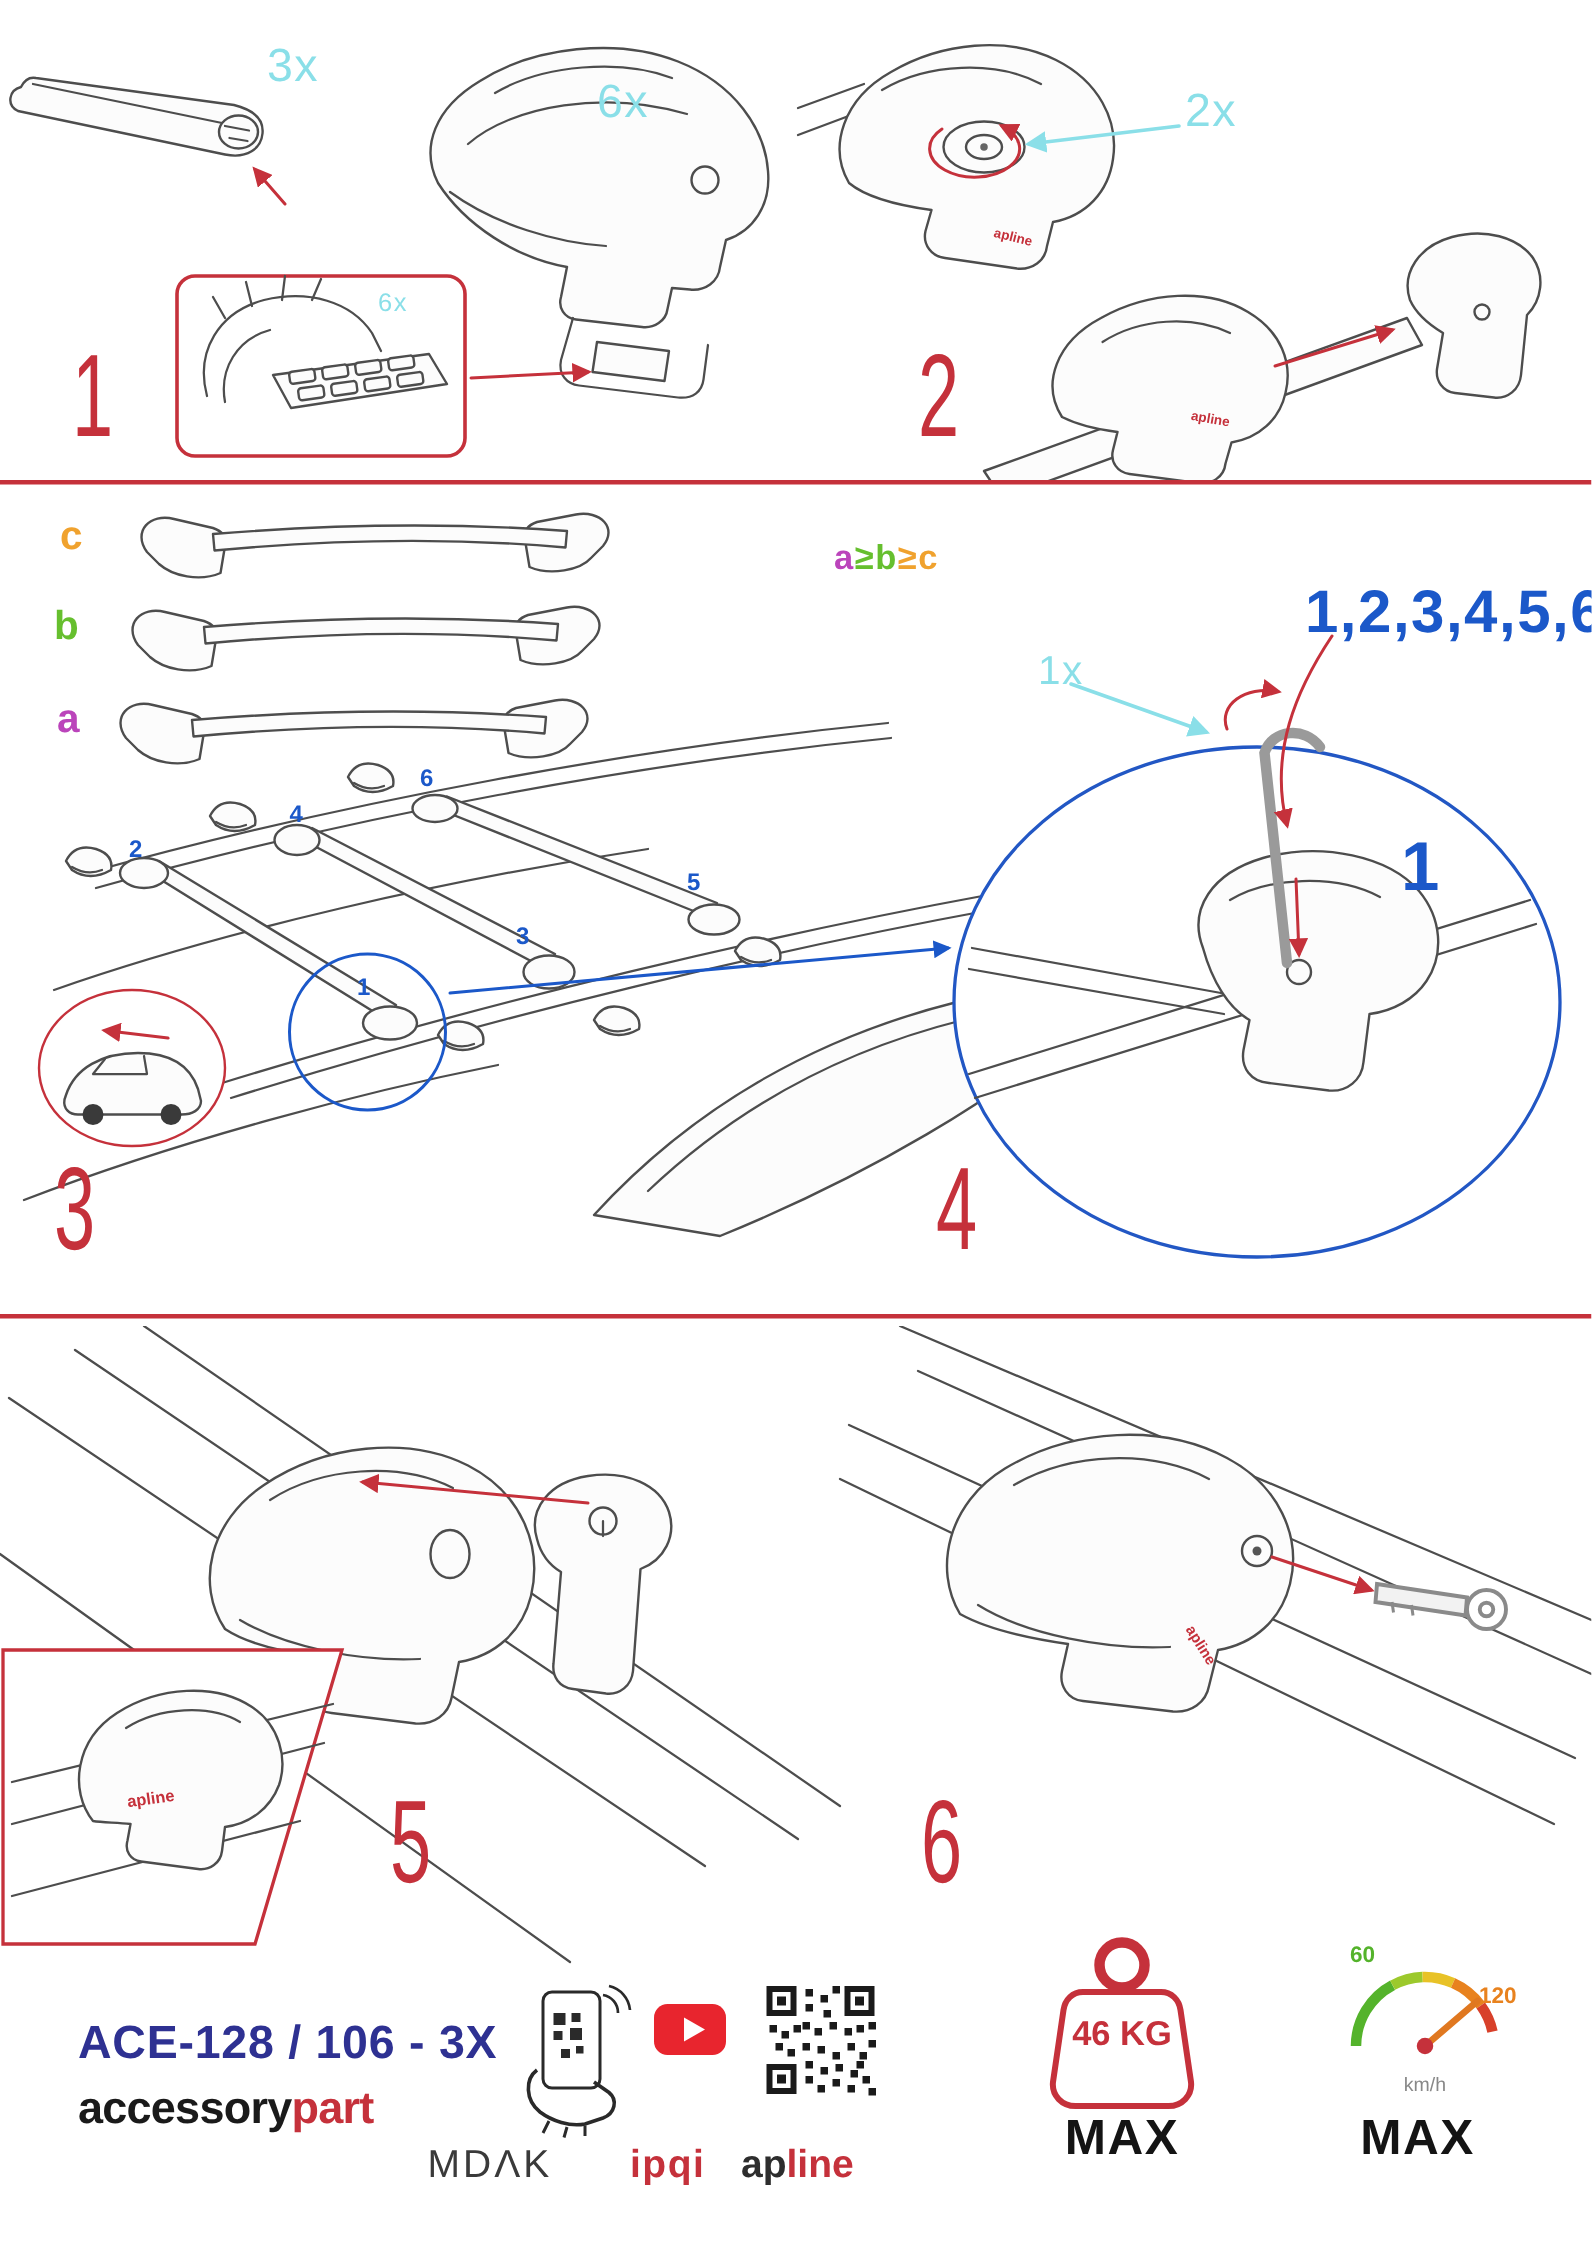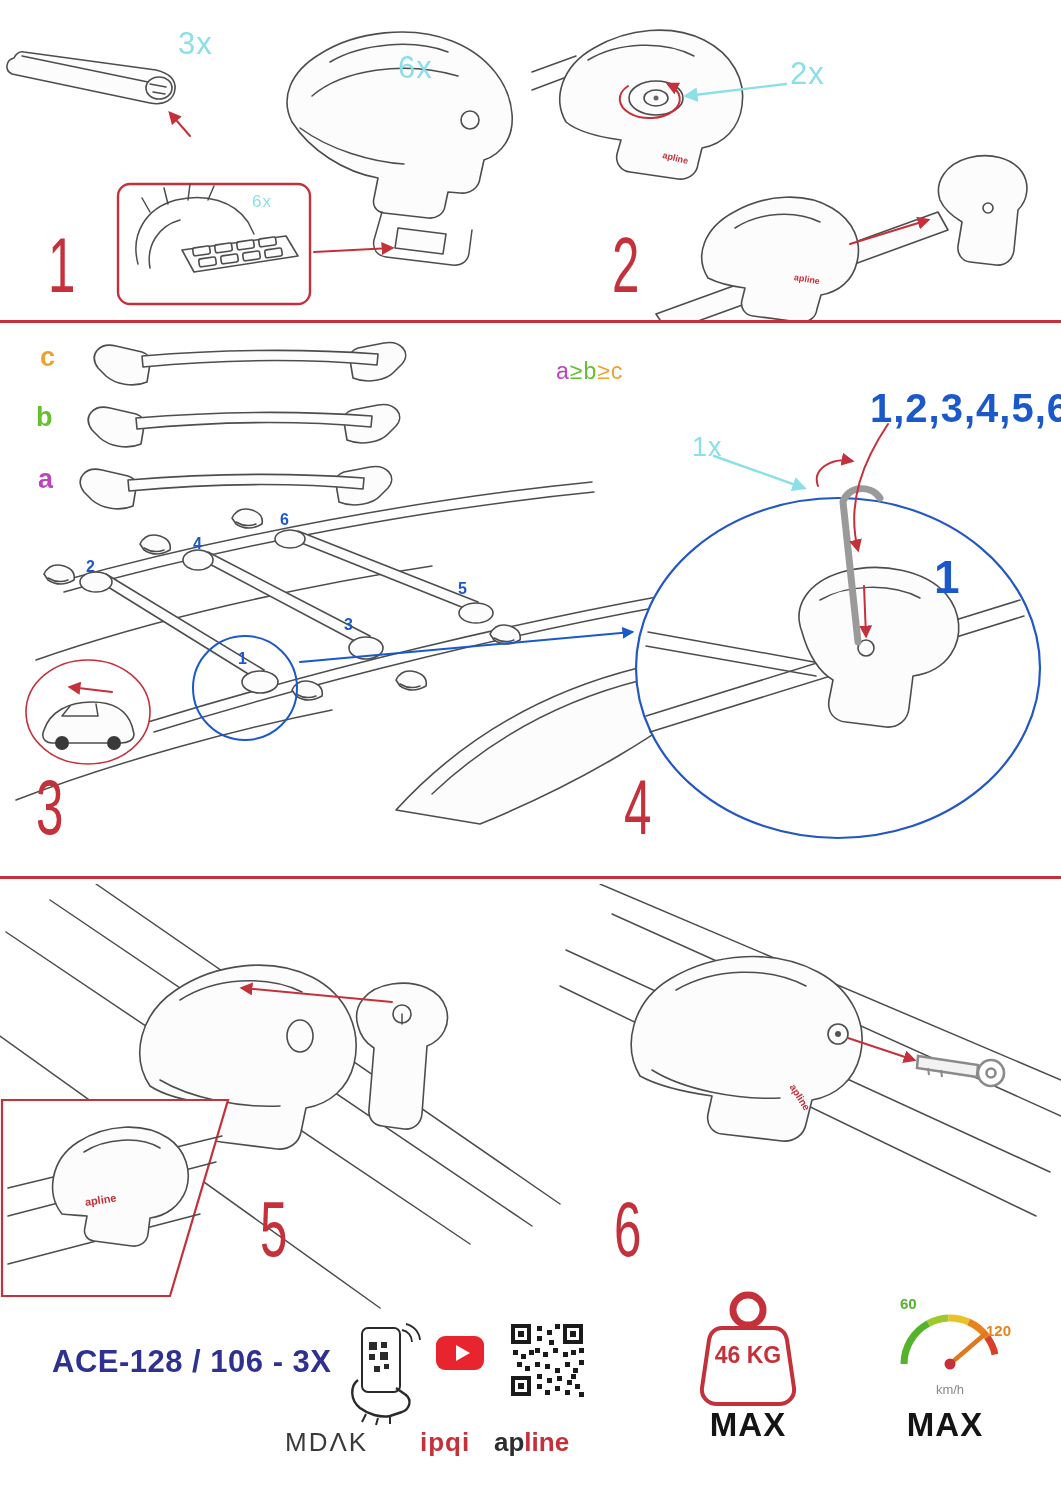--- a/index.html
+++ b/index.html
@@ -9,21 +9,21 @@
   svg .ln{fill:#fcfcfc;stroke:#4d4d4d;stroke-width:1.6;stroke-linejoin:round;stroke-linecap:round}
   svg .lnp{fill:none;stroke:#4d4d4d;stroke-width:1.5;stroke-linejoin:round;stroke-linecap:round}
   svg .redln{fill:none;stroke:#c5313b;stroke-width:2;stroke-linecap:round}
   svg .cyanln{fill:none;stroke:#8adfe8;stroke-width:2.4;stroke-linecap:round}
   svg .blueln{fill:none;stroke:#1b58c9;stroke-width:2;stroke-linecap:round}
   .qty{position:absolute;color:#8adfe8;font-size:31px;letter-spacing:1px}
   .qty.sm{font-size:17px}
   .stepnum{position:absolute;color:#c5313b;font-size:58px;line-height:1;transform:scale(.85,1.35);transform-origin:top left}
   .posnum{position:absolute;color:#1b58c9;font-size:16px;font-weight:700}
   .barlabel{position:absolute;font-size:27px;font-weight:700}
-  .rule{position:absolute;font-size:23px;font-weight:400;letter-spacing:1px}
+  .rule{position:absolute;font-size:23px;font-weight:700;letter-spacing:1px}
   .seq{position:absolute;color:#1b58c9;font-size:40px;font-weight:700;letter-spacing:1px}
   .bigblue{position:absolute;color:#1b58c9;font-size:46px;font-weight:700}
   .aplogo{position:absolute;color:#c5313b;font-size:10px;font-weight:700;transform-origin:left top}
   .divider{position:absolute;left:0;width:1061px;height:3px;background:#c5313b}
   .model{position:absolute;color:#2e3192;font-size:31px;font-weight:700;letter-spacing:.5px}
   .brand{position:absolute;font-size:30px;font-weight:700;letter-spacing:-.5px}
   .brand .b1{color:#1a1a1a}.brand .b2{color:#c5313b}
   .logotxt{position:absolute;font-size:26px;color:#3a3a3a;letter-spacing:2px;font-weight:400}
   .ipqi{position:absolute;font-size:26px;color:#c5313b;font-weight:600;letter-spacing:1px}
   .aplinebrand{position:absolute;font-size:26px;font-weight:700}
@@ -254,20 +254,21 @@
       </g>
     </g>
   </svg>
 
   <div class="aplogo" style="left:84px;top:1196px;transform:rotate(-8deg);font-size:11px">apline</div>
   <div class="aplogo" style="left:797px;top:1082px;transform:rotate(58deg)">apline</div>
   <div class="stepnum" style="left:260px;top:1190px">5</div>
   <div class="stepnum" style="left:614px;top:1190px">6</div>
 
   <div class="model" style="left:52px;top:1344px">ACE-128 / 106 - 3X</div>
+  <div class="brand" style="left:52px;top:1389px"><span class="b1">accessory</span><span class="b2">part</span></div>
 
   <svg class="abs" style="left:336px;top:1322px" width="96" height="108" viewBox="0 0 96 108">
     <g stroke="#2a2a2a" fill="#ffffff" stroke-width="2">
       <rect x="26" y="6" width="38" height="64" rx="6"></rect>
       <g fill="#2a2a2a" stroke="none">
         <rect x="33" y="20" width="8" height="8"></rect>
           <rect x="45" y="20" width="6" height="6"></rect>
         <rect x="33" y="32" width="6" height="6"></rect>
           <rect x="44" y="30" width="8" height="8"></rect>
         <rect x="38" y="44" width="6" height="6"></rect>

